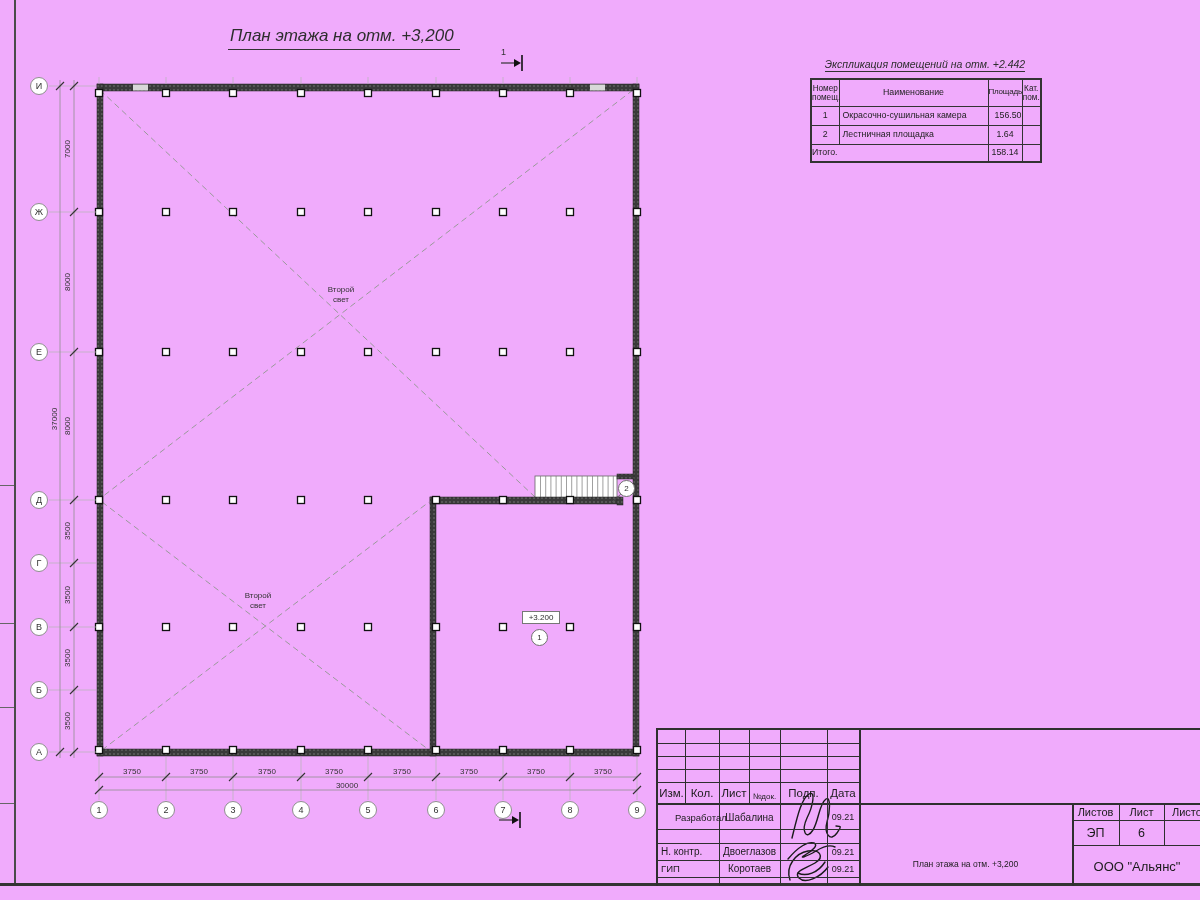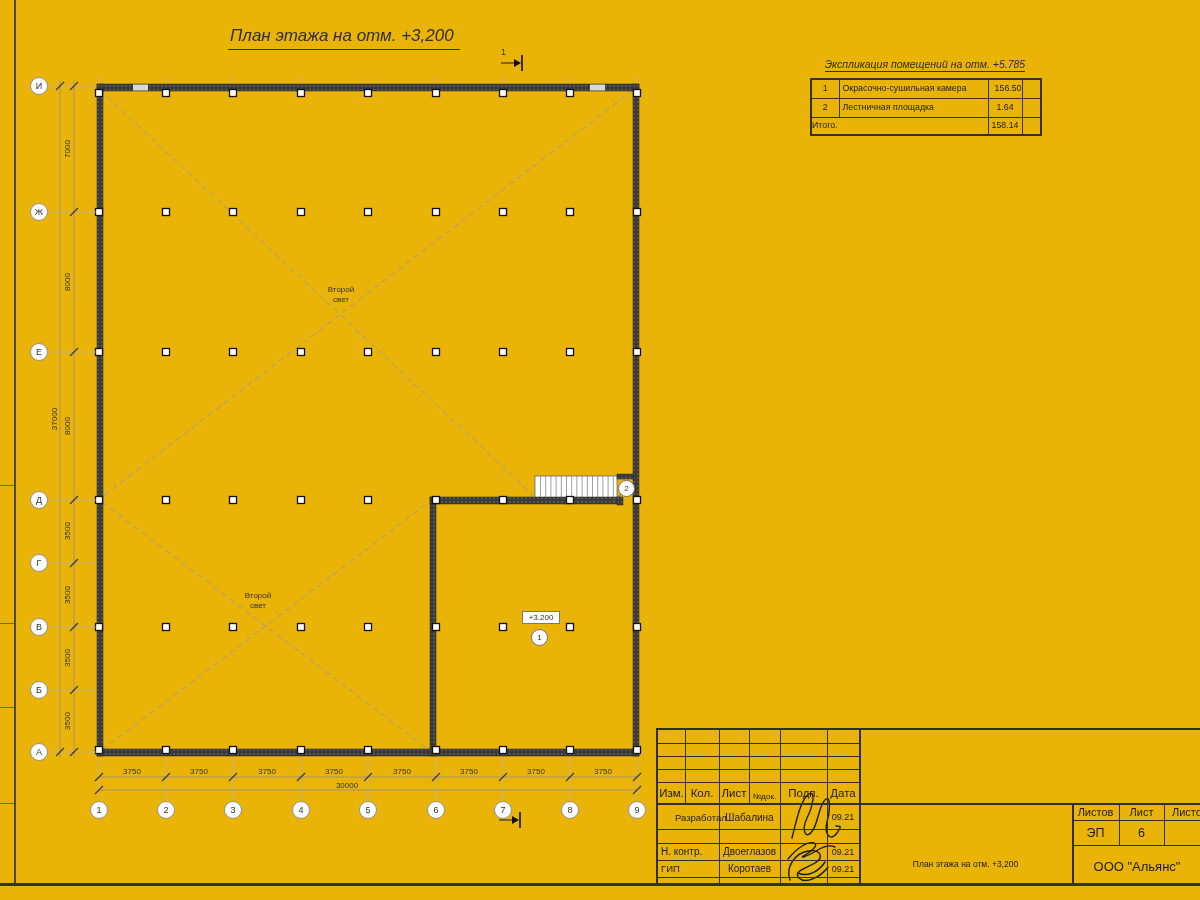--- a/index.html
+++ b/index.html
@@ -1,16 +1,16 @@
 <!DOCTYPE html>
 <html><head>
 <meta charset="utf-8">
 <style>
   html,body{margin:0;padding:0;background:#fff}
-  #sheet{position:relative;width:1200px;height:900px;background:#eab308;overflow:hidden;
+  #sheet{position:relative;width:1200px;height:900px;background:#f0abfc;overflow:hidden;
          font-family:"Liberation Sans",sans-serif;color:#2e2e2e}
   .abs{position:absolute}
   .c{display:flex;align-items:center;justify-content:center;text-align:center}
   .circle{border:1px solid #8f8f8f;border-radius:50%;background:#fff;width:18px;height:18px;
           font-size:9px;box-sizing:border-box;color:#333}
   .mcircle{border:1px solid #6f6f6f;border-radius:50%;background:#fff;width:17px;height:17px;
           font-size:8px;box-sizing:border-box;color:#333}
   .dim{font-size:8px;white-space:nowrap;color:#333}
   .rot{transform:rotate(-90deg)}
   .pre{white-space:pre-line}
@@ -290,30 +290,38 @@
   <div class="abs c lbl" style="left:522px;top:611px;width:38px;height:13px;border:1px solid #777;background:#fff;font-size:8px;box-sizing:border-box">+3.200</div>
   <div class="abs c mcircle lbl" style="left:531px;top:629px">
       <span>1</span>
     </div>
   <div class="abs c mcircle lbl" style="left:618px;top:480px">
       <span>2</span>
     </div>
 
   <div class="abs lbl" style="left:810px;top:58px;width:230px">
     <div class="c" style="width:230px;font-size:10.5px;font-style:italic;margin-bottom:6px">
-      <span style="border-bottom:1px solid #333;padding-bottom:1px">Экспликация помещений на отм. +5.785</span>
+      <span style="border-bottom:1px solid #333;padding-bottom:1px">Экспликация помещений на отм. +2.442</span>
     </div>
     <table class="expl">
       <colgroup>
           <col style="width:28px">
           <col style="width:149px">
           <col style="width:34px">
           <col style="width:19px">
         </colgroup>
       <tbody>
+          <tr style="height:27px">
+        <td class="pre" style="text-align:center;font-size:8.2px">Номер
+помещ.</td>
+        <td style="text-align:center;font-size:8.8px">Наименование</td>
+        <td style="text-align:center;font-size:8px;letter-spacing:-0.2px">Площадь</td>
+        <td class="pre" style="text-align:center;font-size:8.2px">Кат.
+пом.</td>
+      </tr>
       <tr style="height:19px">
         <td style="text-align:center">1</td>
         <td style="padding-left:3px">Окрасочно-сушильная камера</td>
         <td style="text-align:right">156.50</td>
         <td></td>
       </tr>
       <tr style="height:19px">
         <td style="text-align:center">2</td>
         <td style="padding-left:3px">Лестничная площадка</td>
         <td style="text-align:center">1.64</td>

